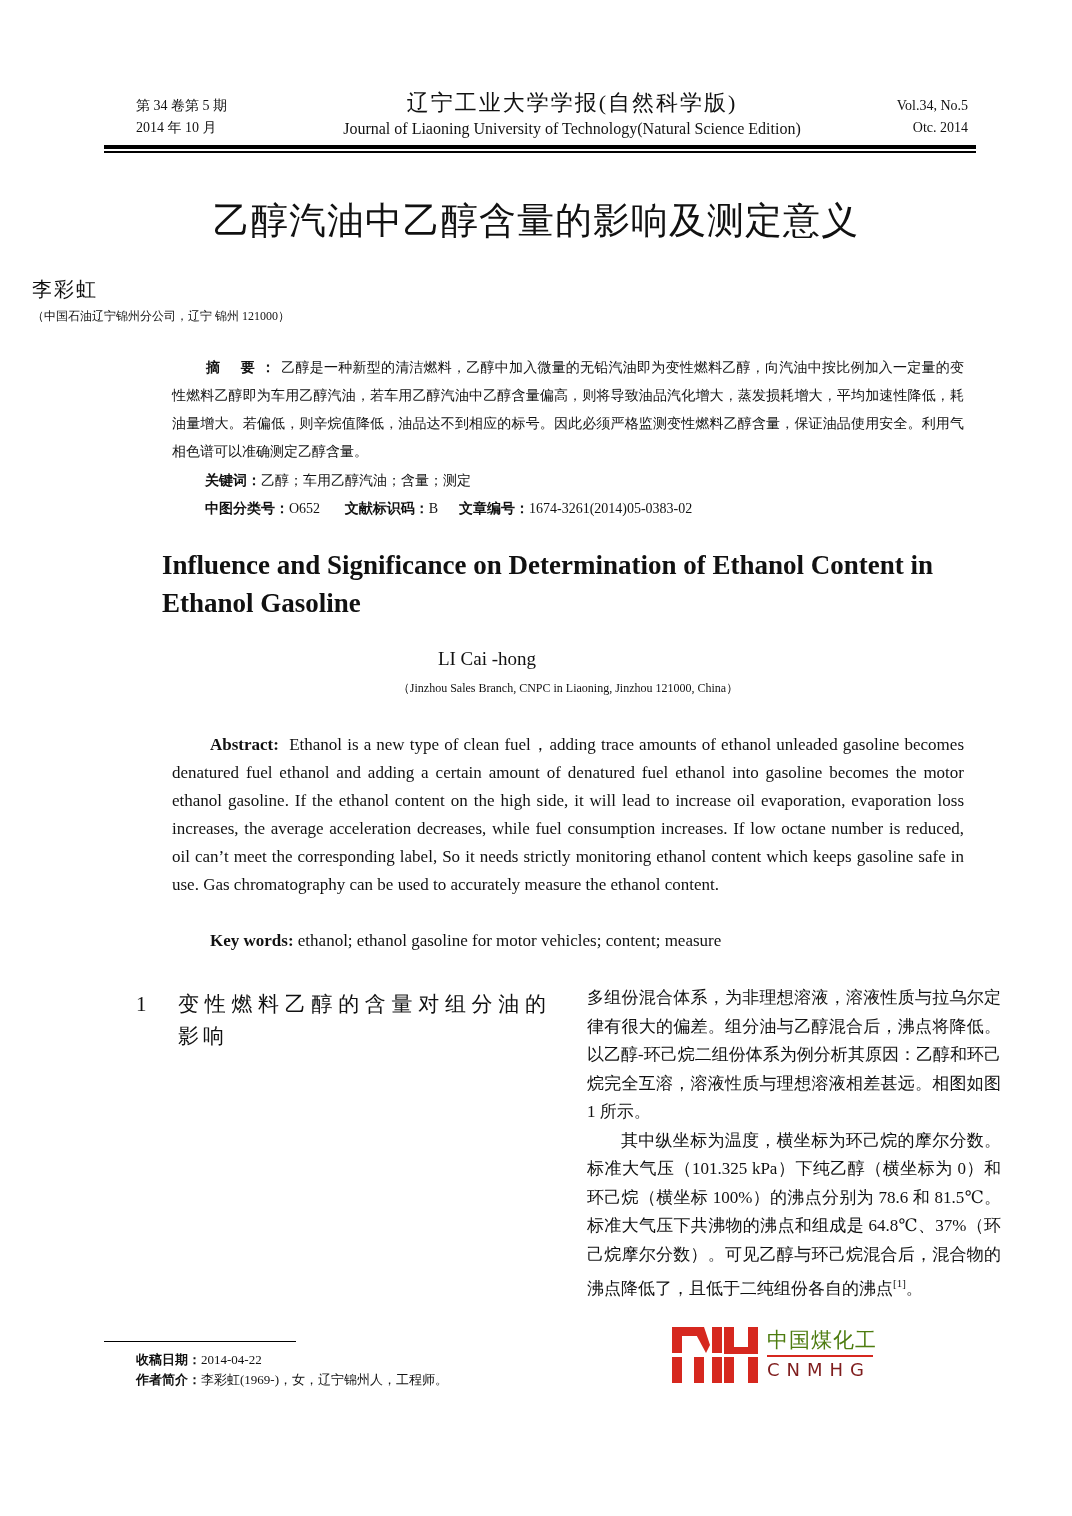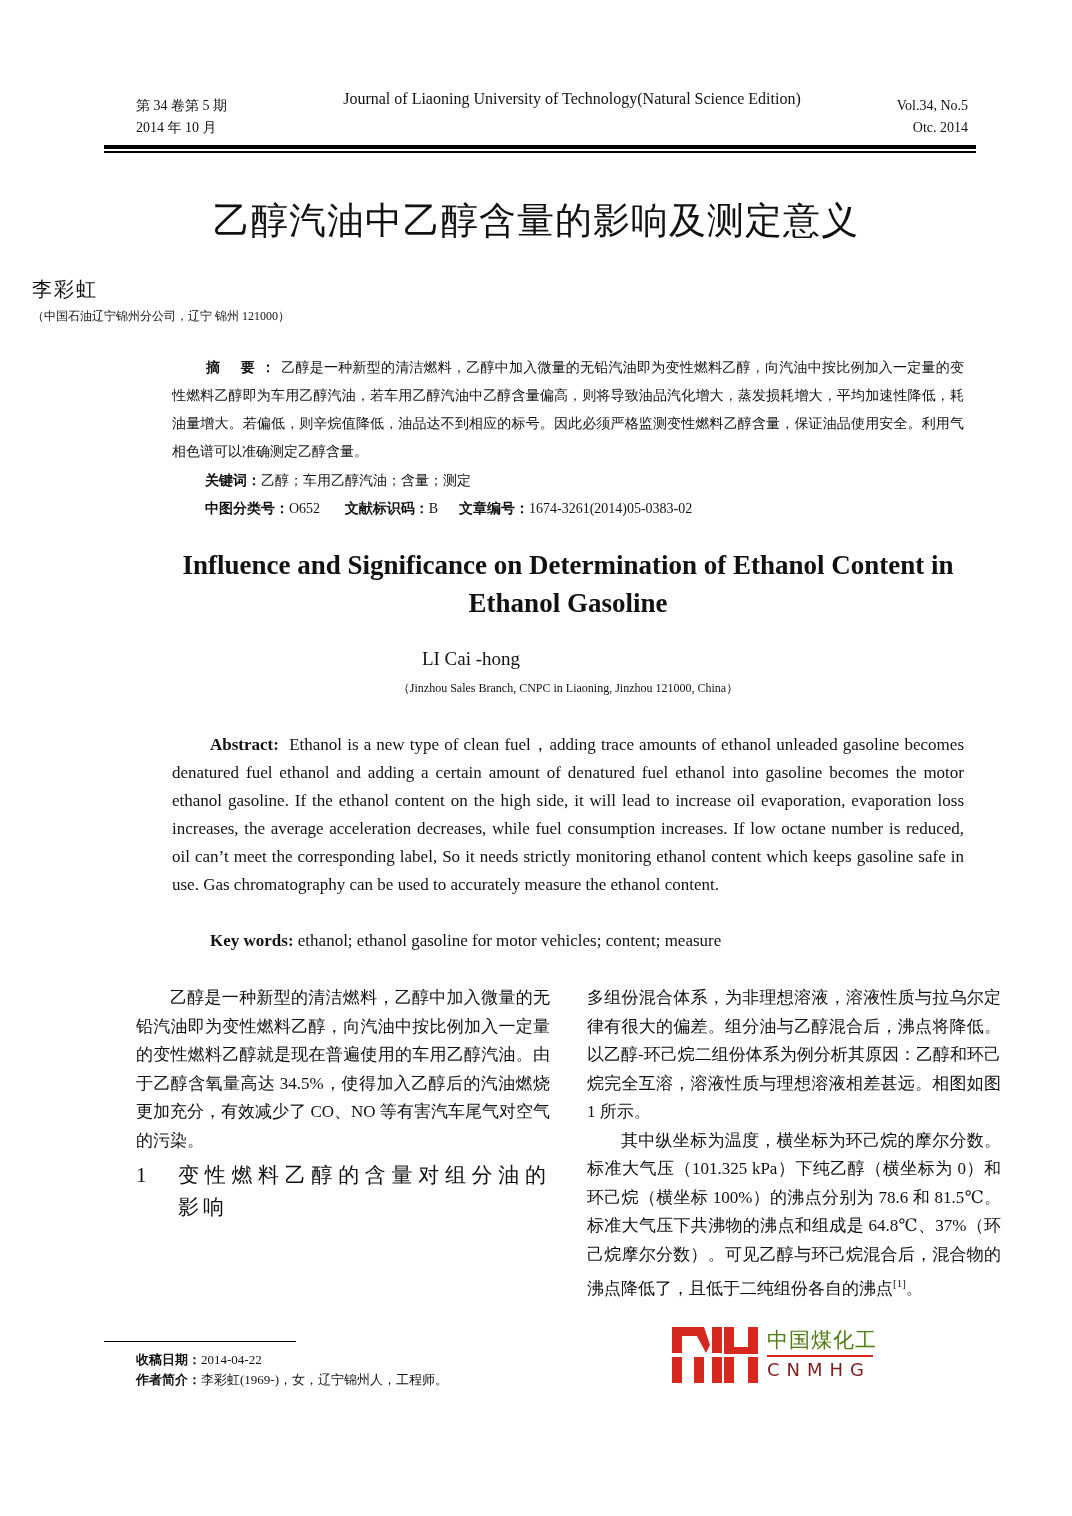--- a/index.html
+++ b/index.html
@@ -21,22 +21,22 @@
   .cn-title { left: 0; width: 1072px; top: 196px; text-align: center; font-size: 37px; letter-spacing: 1px; }
   .cn-author { left: 0; width: 1072px; top: 276px; font-size: 20px; letter-spacing: 2px; }
   .cn-affil { left: 0; width: 1072px; top: 308px; text-align: left; font-size: 12px; }
 
   .abstract-cn { left: 140px; width: 792px; top: 354px; font-size: 14px; line-height: 28px; text-align: justify; }
   .abstract-cn .lbl { font-weight: bold; margin-left: 34px; letter-spacing: 6px; font-family: Liberation Mono, monospace; }
   .kw-cn { left: 173px; top: 466px; font-size: 14px; line-height: 28px; }
   .kw-cn .lbl, .cls-line .lbl { font-weight: bold; }
   .cls-line { left: 173px; top: 494px; font-size: 14px; line-height: 28px; white-space: pre; }
 
-  .en-title { left: 130px; width: 812px; top: 546px; text-align: center; font-size: 27px; font-weight: bold; line-height: 38px; }
-  .en-author { left: 0; width: 878px; top: 648px; text-align: center; font-size: 19px; }
+  .en-title { left: 130px; width: 812px; top: 546px; text-align: left; font-size: 27px; font-weight: bold; line-height: 38px; }
+  .en-author { left: 16px; width: 878px; top: 648px; text-align: center; font-size: 19px; }
   .en-affil { left: 0; width: 1072px; top: 680px; text-align: center; font-size: 12px; }
 
   .abstract-en { left: 140px; width: 792px; top: 731px; font-size: 17px; line-height: 28px; text-align: justify; }
   .abstract-en .lbl { font-weight: bold; margin-left: 38px; }
   .kw-en { left: 178px; top: 927px; font-size: 17px; line-height: 28px; }
   .kw-en .lbl { font-weight: bold; }
 
   
   .col { font-size: 17px; line-height: 28.5px; text-align: justify; }
   .col-left { left: 104px; width: 414px; top: 984px; }
@@ -57,20 +57,21 @@
   .logo-en { position: absolute; left: 97px; top: 36px; font-size: 18px; color: #7f1d1d; letter-spacing: 7px; }
 </style>
 </head>
 <body>
 
 <div class="abs hdr-left serif">
   <div>第 34 卷第 5 期</div>
   <div>2014 年 10 月</div>
 </div>
 <div class="abs hdr-center serif">
+  <div class="hdr-cn">辽宁工业大学学报(自然科学版)</div>
   <div class="hdr-en">Journal of Liaoning University of Technology(Natural Science Edition)</div>
 </div>
 <div class="abs hdr-right serif">
   <div>Vol.34, No.5</div>
   <div>Otc. 2014</div>
 </div>
 <div class="abs rule-thick"></div>
 <div class="abs rule-thin"></div>
 
 <div class="abs cn-title sans">乙醇汽油中乙醇含量的影响及测定意义</div>
@@ -90,21 +91,20 @@
 <div class="abs en-affil serif">（Jinzhou Sales Branch, CNPC in Liaoning, Jinzhou 121000, China）</div>
 
 <div class="abs abstract-en serif">
   <span class="lbl">Abstract:</span>&nbsp; <span>Ethanol is a new type of clean fuel，adding trace amounts of ethanol unleaded gasoline becomes denatured fuel ethanol and adding a certain amount of denatured fuel ethanol into gasoline becomes the motor ethanol gasoline. If the ethanol content on the high side, it will lead to increase oil evaporation, evaporation loss increases, the average acceleration decreases, while fuel consumption increases. If low octane number is reduced, oil can’t meet the corresponding label, So it needs strictly monitoring ethanol content which keeps gasoline safe in use. Gas chromatography can be used to accurately measure the ethanol content.</span>
 </div>
 <div class="abs kw-en serif">
   <span class="lbl">Key words:</span> <span>ethanol; ethanol gasoline for motor vehicles; content; measure</span>
 </div>
 
 <div class="abs col col-left serif">
-  <p class="indent">乙醇是一种新型的清洁燃料，乙醇中加入微量的无铅汽油即为变性燃料乙醇，向汽油中按比例加入一定量的变性燃料乙醇就是现在普遍使用的车用乙醇汽油。由于乙醇含氧量高达 34.5%，使得加入乙醇后的汽油燃烧更加充分，有效减少了 CO、NO 等有害汽车尾气对空气的污染。</p>
   <div class="sec-head">
     <span class="sec-num">1</span>
     <span>变性燃料乙醇的含量对组分油的影响</span>
   </div>
 </div>
 
 <div class="abs col col-right serif">
   <p>多组份混合体系，为非理想溶液，溶液性质与拉乌尔定律有很大的偏差。组分油与乙醇混合后，沸点将降低。以乙醇-环己烷二组份体系为例分析其原因：乙醇和环己烷完全互溶，溶液性质与理想溶液相差甚远。相图如图 1 所示。</p>
   <p class="indent"><span>其中纵坐标为温度，横坐标为环己烷的摩尔分数。标准大气压（101.325 kPa）下纯乙醇（横坐标为 0）和环己烷（横坐标 100%）的沸点分别为 78.6 和 81.5℃。标准大气压下共沸物的沸点和组成是 64.8℃、37%（环己烷摩尔分数）。可见乙醇与环己烷混合后，混合物的沸点降低了，且低于二纯组份各自的沸点</span><sup style="font-size:11px">[1]</sup><span>。</span></p>
 </div>

